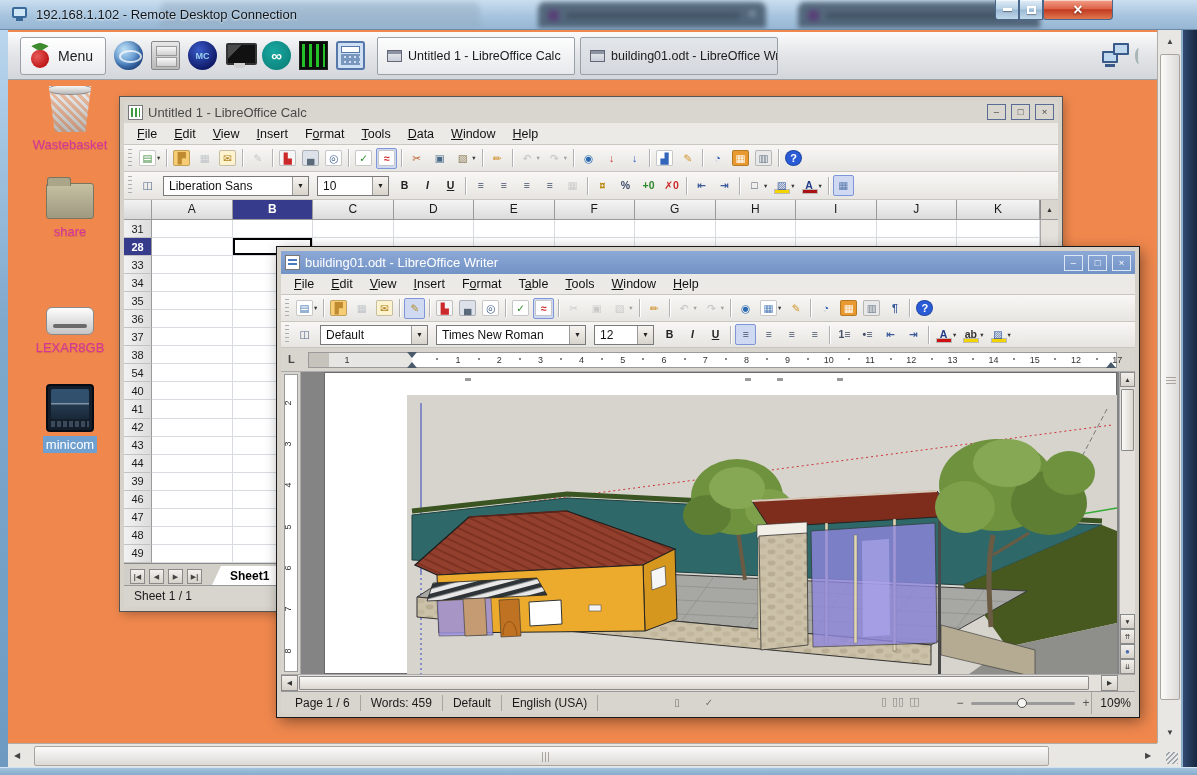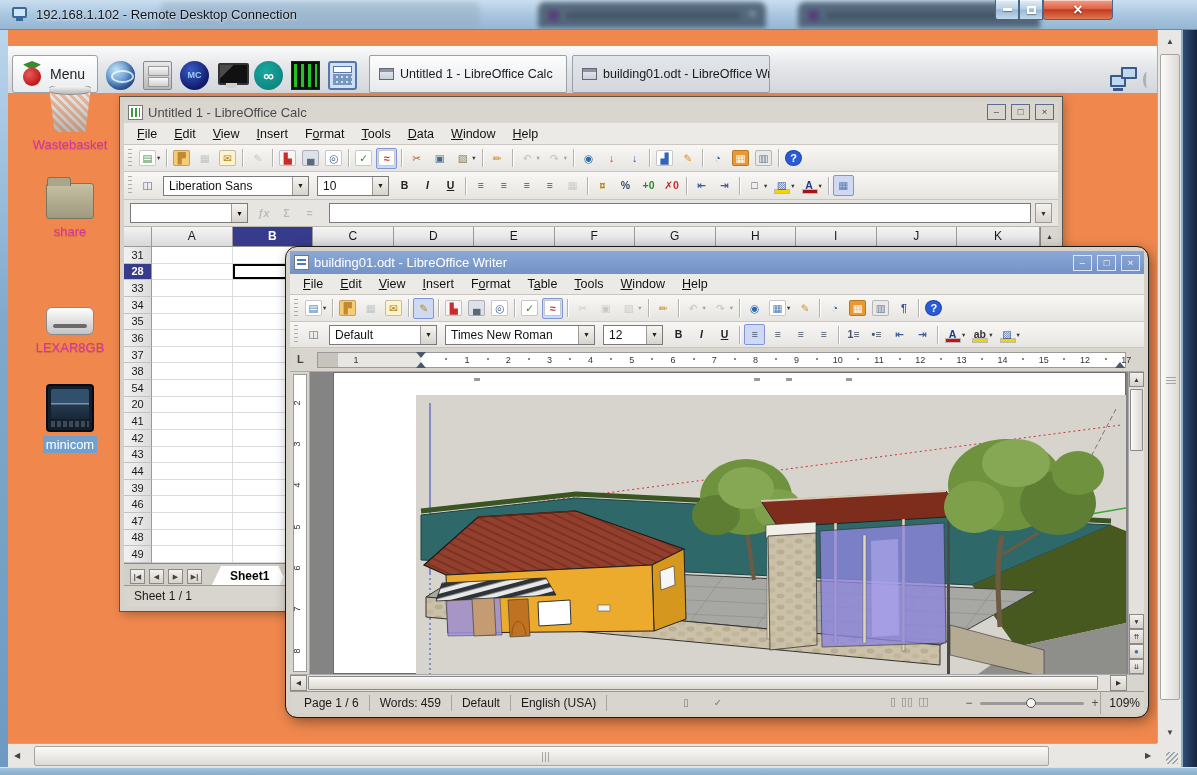--- a/index.html
+++ b/index.html
@@ -40,21 +40,21 @@
   .rh-left,.rh-right{width:18px;height:20px;flex:none;}
   .rh-thumb{position:relative;height:20px;width:1015px;margin-left:8px;background:linear-gradient(#FBFBFA,#DCDAD6);border:1px solid #a8a49e;border-radius:2px;flex:none;}
   .rh-grip{position:absolute;left:50%;top:5px;width:8px;height:10px;background:repeating-linear-gradient(90deg,#a8a49e 0 1px,transparent 1px 3px);}
   .rdp-corner{position:absolute;left:1157px;top:743px;width:24px;height:24px;background:#E9E7E3;z-index:42;}
   .rdp-corner i{position:absolute;right:3px;bottom:3px;width:12px;height:12px;background:repeating-linear-gradient(135deg,transparent 0 2px,#9aa4ac 2px 3.5px);}
 
   
   .client{position:absolute;left:8px;top:30px;width:1149px;height:713px;background:#F0884E;overflow:hidden;z-index:10;}
 
   
-  .taskbar{position:absolute;left:0;top:16px;width:1149px;height:48px;background:linear-gradient(#FBFBFB,#E4E6E9 45%,#D3D6DB);border-bottom:1px solid #9aa0a8;display:flex;align-items:flex-end;padding:0 4px;gap:5px;}
+  .taskbar{position:absolute;left:0;top:2px;width:1149px;height:48px;background:linear-gradient(#FBFBFB,#E4E6E9 45%,#D3D6DB);border-bottom:1px solid #9aa0a8;display:flex;align-items:center;padding:0 12px;gap:5px;}
   .menu-btn{display:flex;align-items:center;gap:7px;height:38px;padding:0 12px 0 8px;background:linear-gradient(#ffffff,#e9ebee);border:1px solid #9aa0a8;border-radius:3px;font-size:14px;color:#222;flex:none;}
   .berry{position:relative;width:22px;height:24px;flex:none;}
   .berry::before{content:"";position:absolute;left:2px;top:-1px;width:18px;height:9px;background:#3E8A2E;border-radius:50% 50% 50% 50%;clip-path:polygon(0 40%,50% 0,100% 40%,50% 100%);}
   .berry::after{content:"";position:absolute;left:2px;top:6px;width:18px;height:18px;background:radial-gradient(circle at 35% 35%,#E85A5A,#C01818 70%);border-radius:48% 48% 52% 52%;}
   .launcher{width:35px;height:36px;display:flex;align-items:center;justify-content:center;flex:none;}
   .li{width:29px;height:29px;position:relative;}
   .li-web{border-radius:50%;background:radial-gradient(circle at 35% 30%,#BFE0F4,#4A86C8 60%,#2A5A9A);box-shadow:inset -3px -3px 6px rgba(0,0,40,.4);}
   .li-web::after{content:"";position:absolute;left:5px;top:9px;width:19px;height:9px;border:2px solid rgba(255,255,255,.75);border-radius:50%;}
   .li-files{background:linear-gradient(#E8E8E8,#B8B8B8);border:1px solid #888;border-radius:2px;}
   .li-files::before,.li-files::after{content:"";position:absolute;left:4px;width:19px;height:8px;background:linear-gradient(#F8F8F8,#D0D0D0);border:1px solid #999;}
@@ -153,21 +153,21 @@
   .cell.selcell{box-shadow:inset 0 0 0 2px #000;}
   .c-tabs{display:flex;align-items:flex-end;background:#D2CFC8;border-top:1px solid #8a8a8a;padding:0 0 0 4px;flex:none;height:22px;}
   .c-tabs .tbico{height:17px;margin:0;}
   .c-tabs .tbico .ig{min-width:15px;height:15px;font-size:7px;background:linear-gradient(#F4F2EE,#D6D2CA);border:1px solid #8a8a8a;border-radius:0;}
   .sheettab{height:19px;padding:0 18px;background:#fff;clip-path:polygon(9px 0,calc(100% - 9px) 0,100% 100%,0 100%);font-size:12px;font-weight:bold;display:flex;align-items:center;margin-left:8px;color:#000;}
   .addtab{height:19px;width:40px;margin-left:-8px;background:#E6E3DC;clip-path:polygon(9px 0,calc(100% - 9px) 0,100% 100%,0 100%);color:#2E9A2E;font-weight:bold;font-size:14px;display:flex;align-items:center;justify-content:center;}
   .tabfill{height:19px;width:18px;margin-left:-8px;background:#DAD7D0;clip-path:polygon(9px 0,100% 0,100% 100%,0 100%);}
   .c-status{background:#D8D5CE;border-top:1px solid #999;font-size:12px;padding:3px 10px;color:#1a1a1a;flex:none;height:22px;}
 
   
-  #writer{left:278px;top:217px;width:862px;height:470px;z-index:20;box-shadow:3px 4px 14px rgba(0,0,0,.45);outline-color:#1a1a1a;border-radius:11px;}
+  #writer{left:269px;top:217px;width:862px;height:470px;z-index:20;box-shadow:3px 4px 14px rgba(0,0,0,.45);outline-color:#1a1a1a;}
   #writer .lo-title{background:linear-gradient(#8CA8D6,#7293C6);color:#fff;height:23px;}
   #writer .wbtn{background:transparent;color:#fff;border-color:#DCE6F4;}
   .w-ruler{position:relative;background:#D8D5CE;border-bottom:1px solid #aaa;flex:none;height:24px;}
   .rcorner{position:absolute;left:7px;top:5px;font-size:11px;color:#444;font-weight:bold;}
   .rstrip{position:absolute;left:27px;top:4px;height:16px;width:809px;background:#fff;border:1px solid #9a9a9a;}
   .rseg{position:absolute;top:0;bottom:0;}
   .rseg.out{left:0;width:20px;background:#C6C3BC;}
   .rseg.margin{left:20px;width:83px;background:#E8E6E2;}
   .rnum{position:absolute;top:0;height:14px;line-height:14px;font-size:9px;color:#333;transform:translateX(-50%);}
   .rdot{position:absolute;top:5px;width:2px;height:2px;background:#888;transform:translateX(-50%);}
@@ -482,39 +482,20 @@
               <span class="ig" style="color: rgb(34, 58, 138);">A</span>
               <span class="ubar" style="background: rgb(170, 17, 17);"></span>
               <span class="dd">▾</span>
             </span>
             <span class="tbsep"></span>
             <span class="tbico act">
               <span class="ig" style="color: rgb(85, 119, 170);">▦</span>
             </span>
           </span>
       </div>
-      <div class="fbar">
-        <span class="namebox">
-          <span></span>
-          <span class="cbtn">▼</span>
-        </span>
-        <span class="ficons">
-            <span class="tbico">
-              <span class="ig gi" style="color: rgb(154, 154, 154);">ƒx</span>
-            </span>
-            <span class="tbico">
-              <span class="ig" style="color: rgb(154, 154, 154);">Σ</span>
-            </span>
-            <span class="tbico">
-              <span class="ig" style="color: rgb(154, 154, 154);">=</span>
-            </span>
-          </span>
-        <span class="finput"></span>
-        <span class="fexpand">▼</span>
-      </div>
       <div class="c-headers">
           <div class="corner"></div>
           <div class="colhdr">A</div>
           <div class="colhdr selhdr">B</div>
           <div class="colhdr">C</div>
           <div class="colhdr">D</div>
           <div class="colhdr">E</div>
           <div class="colhdr">F</div>
           <div class="colhdr">G</div>
           <div class="colhdr">H</div>
@@ -645,21 +626,21 @@
             <div class="cell"></div>
             <div class="cell"></div>
             <div class="cell"></div>
             <div class="cell"></div>
             <div class="cell"></div>
             <div class="cell"></div>
             <div class="cell"></div>
             <div class="cell lastcol"></div>
           </div>
           <div class="grow">
-            <div class="rowhdr">20</div>
+            <div class="rowhdr">40</div>
             <div class="cell"></div>
             <div class="cell"></div>
             <div class="cell"></div>
             <div class="cell"></div>
             <div class="cell"></div>
             <div class="cell"></div>
             <div class="cell"></div>
             <div class="cell"></div>
             <div class="cell"></div>
             <div class="cell"></div>

